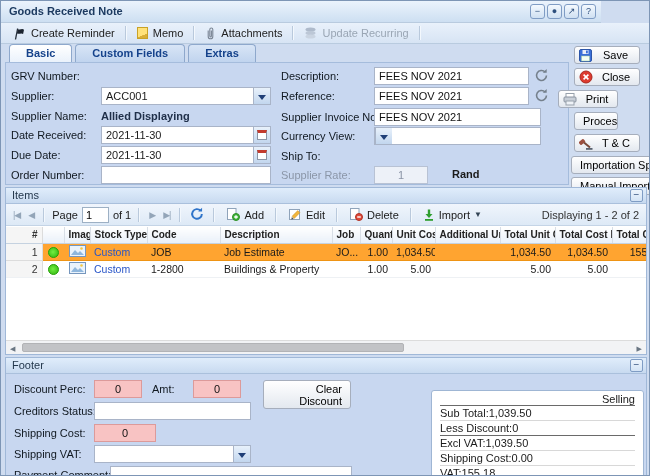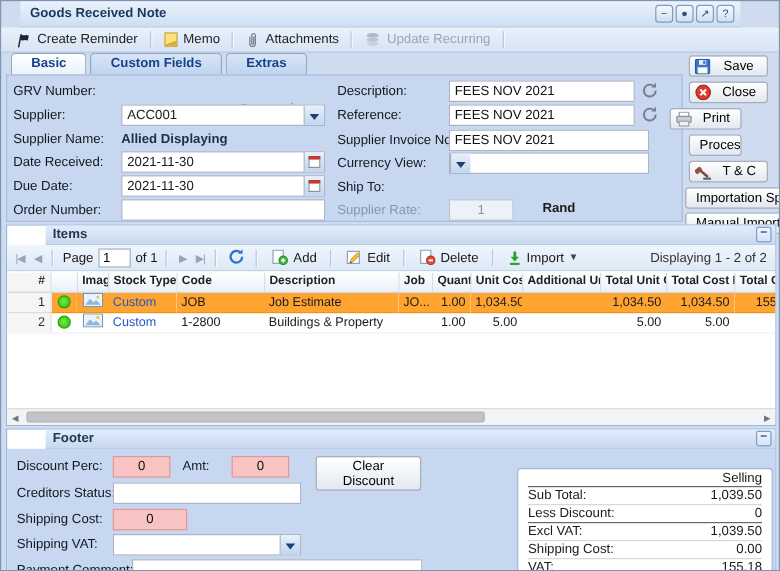--- a/index.html
+++ b/index.html
@@ -2,21 +2,21 @@
 <html><head>
 <meta charset="utf-8">
 <style>
   * { margin:0; padding:0; box-sizing:border-box; }
   html,body { width:650px; height:476px; }
   body { font-family:"Liberation Sans", sans-serif; font-size:11px; color:#1a1a1a; background:#fff; }
   .window { position:relative; width:650px; height:476px; border:1px solid #7d95b5; background:#cfdcf0; overflow:hidden; }
   .abs { position:absolute; }
 
   
-  .titlebar { left:16px; top:0; width:600px; height:22px; background:linear-gradient(#ebf3fc,#cddff2); border-bottom:1px solid #b9cbdf; }
+  .titlebar { left:0; top:0; width:600px; height:22px; background:linear-gradient(#ebf3fc,#cddff2); border-bottom:1px solid #b9cbdf; }
   .title { position:absolute; left:8px; top:4px; font-weight:bold; color:#1c3a60; }
   .winbtns { position:absolute; right:5px; top:3px; display:flex; gap:2px; }
   .winbtn { width:15px; height:15px; border:1px solid #7f9cc4; border-radius:3px; background:linear-gradient(#f4f9fe,#cfe0f2); color:#2d4f7d; font-size:9px; line-height:13px; text-align:center; cursor:default; }
 
   
   .main-toolbar { left:0; top:22px; width:648px; height:21px; background:linear-gradient(#e9f1fb,#d7e4f4); border-bottom:1px solid #b9cbdf; display:flex; align-items:center; padding-left:5px; }
   .tbtn { display:flex; align-items:center; gap:5px; padding:0 7px; height:18px; color:#222; white-space:nowrap; }
   .tbtn.gray { color:#9aa6b4; }
   .tbsep { width:0; height:14px; border-left:1px solid #b9c9dc; border-right:1px solid #f3f8fd; margin:0 3px; }
   .memo-note { width:11px; height:12px; background:linear-gradient(160deg,#ffe27a 68%,#d8ae37 69%); border:1px solid #c9a227; display:inline-block; }
@@ -41,21 +41,21 @@
   .cal { position:absolute; left:3px; top:3px; width:10px; height:10px; background:#fff; border:1px solid #8a95a5; border-top:3px solid #c23b2e; }
   .recur { position:absolute; width:16px; height:16px; }
 
   
   .action { position:absolute; display:flex; align-items:center; gap:4px; height:18px; border:1px solid #a6aebc; border-radius:3px; background:linear-gradient(#ffffff,#e3e8ef); padding:0 4px; font:inherit; overflow:hidden; }
   .action .albl { flex:1; text-align:center; white-space:nowrap; }
   .action .albl.left { text-align:left; }
 
   
   .panel { position:absolute; border:1px solid #a0b8d8; background:#fff; }
-  .phead { height:16px; background:linear-gradient(#e0edfb,#c8daf0); border-bottom:1px solid #aac0dc; color:#24384d; font-weight:bold; padding:1px 6px; position:relative;margin-left:32px; }
+  .phead { height:16px; background:linear-gradient(#e0edfb,#c8daf0); border-bottom:1px solid #aac0dc; color:#24384d; font-weight:normal; padding:1px 6px; position:relative; }
   .collapse { position:absolute; right:3px; top:1px; width:13px; height:13px; border:1px solid #7f9cc4; border-radius:2px; background:linear-gradient(#eef5fd,#d3e3f5); color:#33517e; line-height:10px; text-align:center; font-size:10px; }
 
   
   .ptb { height:22px; background:linear-gradient(#f0f5fc,#dde9f6); border-bottom:1px solid #c4d4e6; display:flex; align-items:center; padding:0 5px; gap:4px; }
   .pgi { color:#93a5b8; font-size:9px; letter-spacing:-1px; padding:0 2px; }
   .pgi.blue { color:#2f74c9; }
   .pginput { width:27px; height:16px; border:1px solid #9db0c4; text-align:left; padding:0 3px; font:inherit; }
   .ptbbtn { display:flex; align-items:center; gap:4px; padding:0 4px; white-space:nowrap; }
   .displaying { margin-left:auto; color:#333; padding-right:2px; white-space:nowrap; }
 
@@ -72,25 +72,25 @@
   .dot { display:inline-block; width:11px; height:11px; border-radius:50%; border:1px solid #27a00a; background:radial-gradient(circle at 4px 4px,#72ee42,#2db40c); vertical-align:middle; }
 
   
   .hscroll { position:absolute; left:0; bottom:0; width:640px; height:14px; background:#f2f3f5; border-top:1px solid #dcdcdc; }
   .sarrow { position:absolute; top:4px; font-size:7px; color:#6a7683; }
   .thumb { position:absolute; left:16px; top:2px; width:382px; height:9px; background:#c2c3c6; border:1px solid #b2b3b6; border-radius:2px; }
 
   
   .footer-body { position:absolute; left:0; top:16px; right:0; bottom:0; background:#c8d7f0; }
   .pink { background:#f8c3c3; border:1px solid #dc9a9a; text-align:center; }
-  .btn { position:absolute; height:29px; border:1px solid #a6aebc; border-radius:3px; background:linear-gradient(#ffffff,#e3e8ef); font:inherit; padding:0 8px; text-align:center; }
+  .btn { position:absolute; height:29px; border:1px solid #a6aebc; border-radius:3px; background:linear-gradient(#ffffff,#e3e8ef); font:inherit; padding:0 8px; text-align:right; }
 
   
   .summary { position:absolute; left:425px; top:16px; width:213px; height:130px; background:#fff; border:1px solid #9fb6d4; border-radius:3px; padding:1px 8px; overflow:hidden; }
-  .srow { display:flex; justify-content:space-between; height:15px; line-height:15px; border-bottom:1px solid #d8d8d8; }
+  .srow { display:flex; justify-content:flex-start; height:15px; line-height:15px; border-bottom:1px solid #d8d8d8; }
   .srow.dark { border-bottom:1px solid #6a6a6a; }
   .shead { display:flex; justify-content:flex-end; height:14px; line-height:14px; border-bottom:1px solid #6a6a6a; }
 </style>
 </head>
 <body>
 
 <div class="window">
 
   <div class="abs titlebar">
     <span class="title">Goods Received Note</span>

